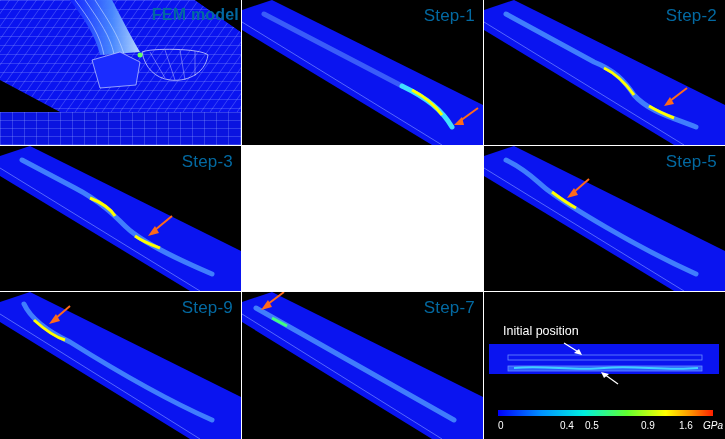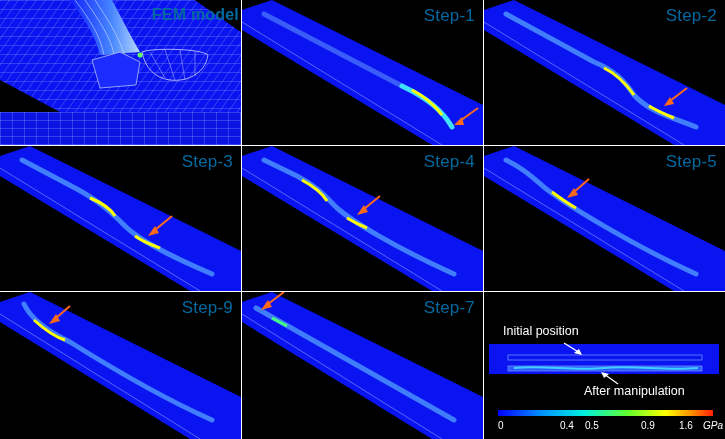--- a/index.html
+++ b/index.html
@@ -81,32 +81,20 @@
       <line x1="0" y1="22" x2="200" y2="145" stroke="#6a7cff" stroke-width="0.8"></line>
       <path d="M22,14 L75,42 C100,55 115,70 125,80 C140,95 170,110 212,128" stroke="#4a90ff" stroke-width="5" fill="none" stroke-linecap="round" opacity="0.85"></path>
       <path d="M90,52 C105,58 112,65 115,70" stroke="#ffff00" stroke-width="3" fill="none"></path>
       <path d="M135,90 C145,97 155,100 160,102" stroke="#ffff00" stroke-width="3" fill="none"></path>
       <line x1="172" y1="70" x2="155" y2="84" stroke="#ff6a1a" stroke-width="2"></line>
       <polygon points="148,90 155,80 159,87" fill="#ff6a1a"></polygon>
     </svg>
     <div class="label">Step-3</div>
   </div>
 
-  <div class="panel" style="left:242px;top:146px;width:241px;height:145px;">
-    <svg width="241" height="145">
-      <polygon points="0,10 30,0 241,105 241,145 190,145 0,30" fill="#0a14f0"></polygon>
-      <line x1="0" y1="22" x2="200" y2="145" stroke="#6a7cff" stroke-width="0.8"></line>
-      <path d="M22,14 L55,30 C75,40 85,52 95,62 C110,75 150,100 212,128" stroke="#4a90ff" stroke-width="5" fill="none" stroke-linecap="round" opacity="0.85"></path>
-      <path d="M60,34 C75,42 82,50 85,55" stroke="#ffff00" stroke-width="3" fill="none"></path>
-      <path d="M105,72 C115,78 120,80 125,82" stroke="#ffff00" stroke-width="3" fill="none"></path>
-      <line x1="138" y1="50" x2="122" y2="63" stroke="#ff6a1a" stroke-width="2"></line>
-      <polygon points="115,69 122,59 126,66" fill="#ff6a1a"></polygon>
-    </svg>
-    <div class="label">Step-4</div>
-  </div>
 
   <div class="panel" style="left:484px;top:146px;width:241px;height:145px;">
     <svg width="241" height="145">
       <polygon points="0,10 30,0 241,105 241,145 190,145 0,30" fill="#0a14f0"></polygon>
       <line x1="0" y1="22" x2="200" y2="145" stroke="#6a7cff" stroke-width="0.8"></line>
       <path d="M22,14 C45,25 55,38 65,45 C85,60 150,100 212,128" stroke="#4a90ff" stroke-width="5" fill="none" stroke-linecap="round" opacity="0.85"></path>
       <path d="M68,46 C80,55 88,60 92,62" stroke="#ffff00" stroke-width="3" fill="none"></path>
       <line x1="105" y1="33" x2="90" y2="46" stroke="#ff6a1a" stroke-width="2"></line>
       <polygon points="83,52 90,42 94,49" fill="#ff6a1a"></polygon>
     </svg>
@@ -154,21 +142,20 @@
           <stop offset="0.2" stop-color="#0090ff"></stop>
           <stop offset="0.4" stop-color="#00f0e0"></stop>
           <stop offset="0.6" stop-color="#60ff30"></stop>
           <stop offset="0.78" stop-color="#ffff00"></stop>
           <stop offset="0.9" stop-color="#ff9000"></stop>
           <stop offset="1" stop-color="#ff2000"></stop>
         </linearGradient>
       </defs>
       <rect x="14" y="118" width="215" height="6" fill="url(#cbar)"></rect>
     </svg>
-    <div class="note" style="left:100px;top:92px;">After manipulation</div>
     <div class="ticks">
       <span class="tick" style="left:0px;">0</span>
       <span class="tick" style="left:38px;margin-left:24px;">0.4</span>
       <span class="tick" style="left:87px;">0.5</span>
       <span class="tick" style="left:143px;">0.9</span>
       <span class="tick" style="left:181px;">1.6</span>
       <span class="tick" style="left:205px;font-style:italic;">GPa</span>
     </div>
   </div>
 

